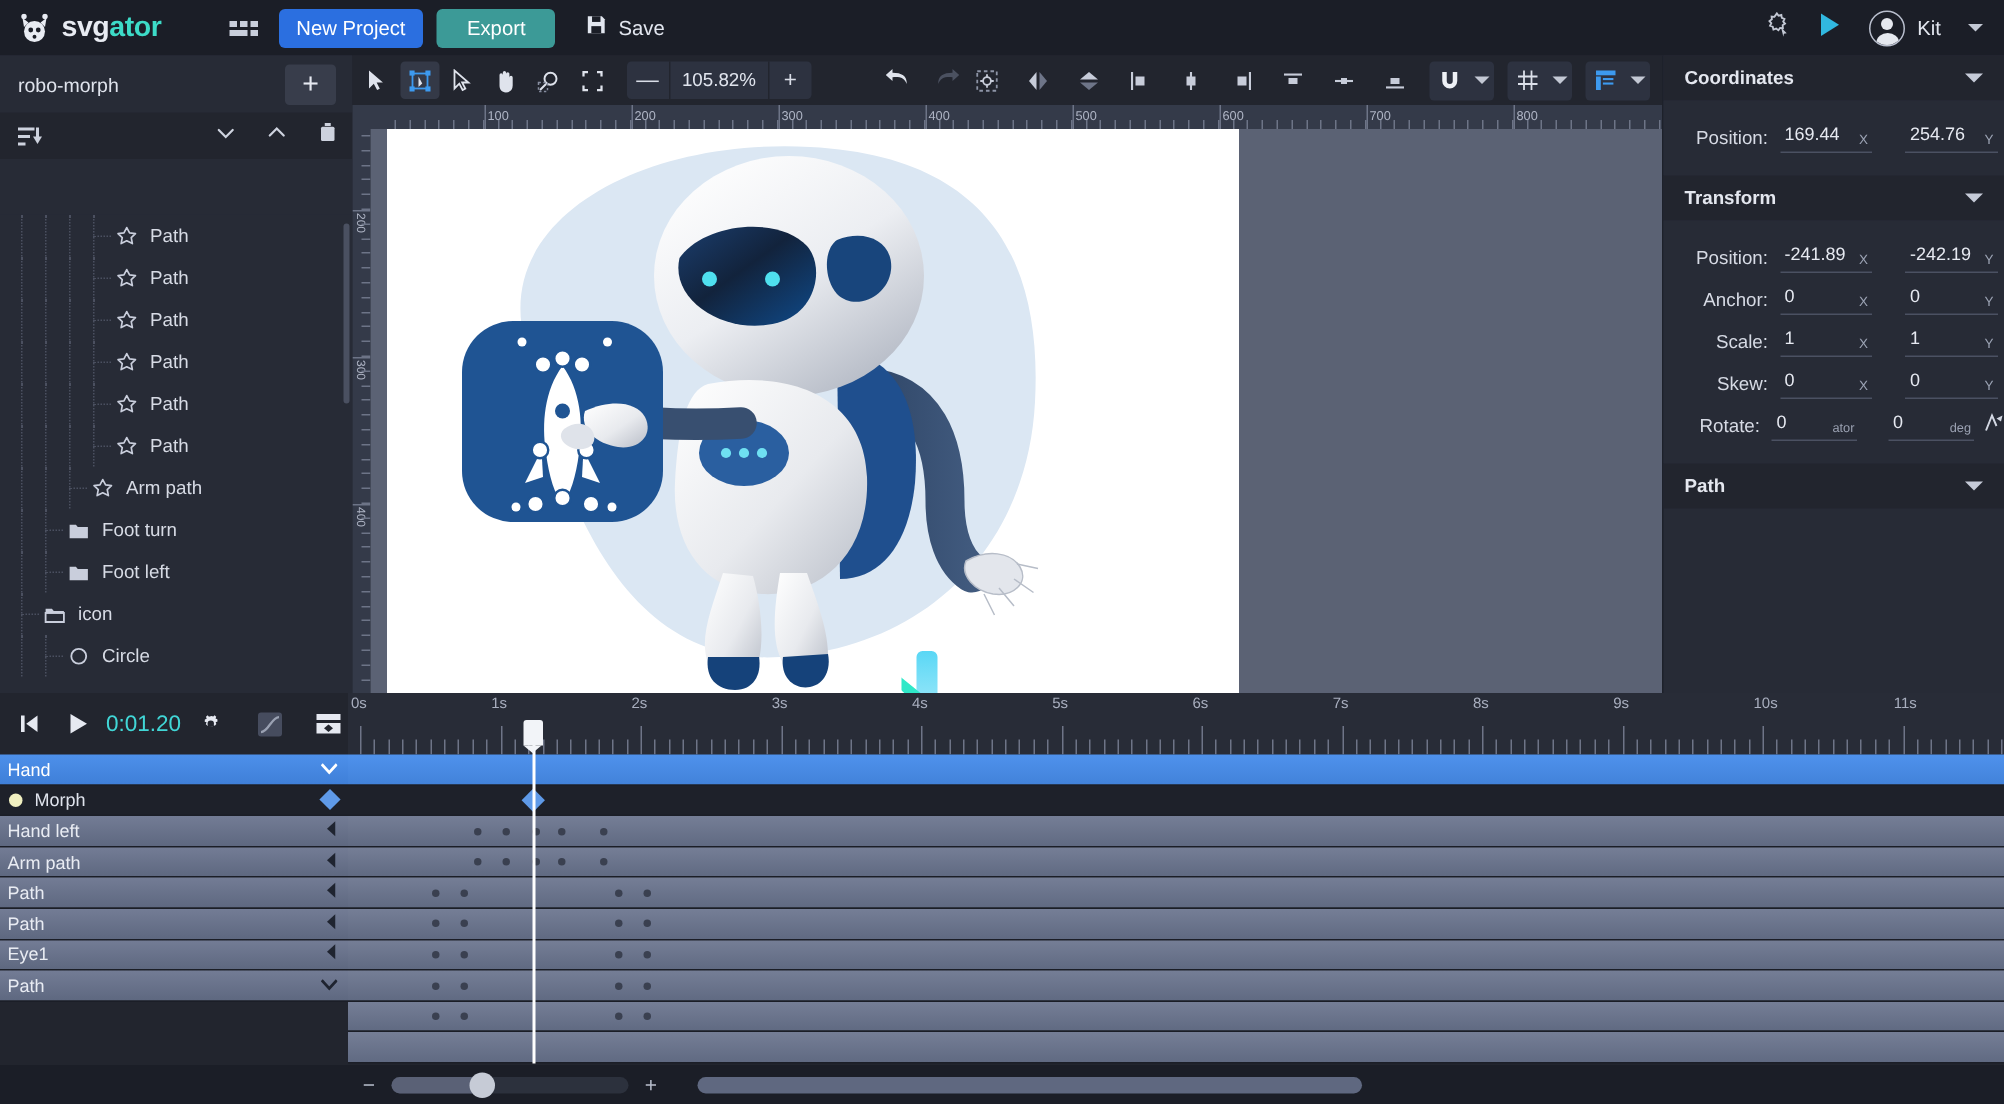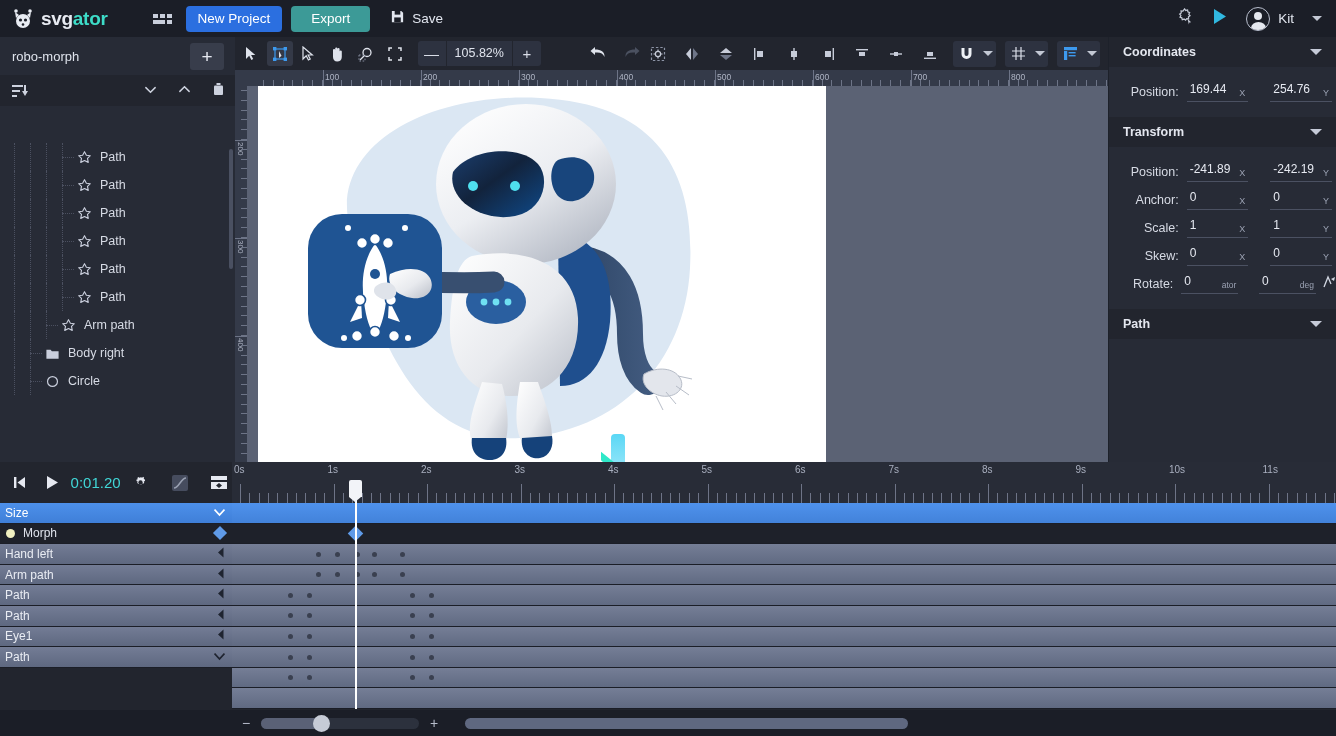--- a/index.html
+++ b/index.html
@@ -351,21 +351,43 @@
         </div>
         <div class="tree-row">
           <span class="guide" style="left: 14px;"></span>
           <span class="guide" style="left: 30px;"></span>
           <span class="dash" style="left: 30px; width: 12px;"></span>
           <span class="tree-icon" style="margin-left: 44px;">
             <svg width="15" height="15" viewBox="0 0 16 16">
               <path d="M1.5 4 h4.5 l1.3 1.6 H14.5 v8 H1.5 Z" fill="#c9cedc"></path>
             </svg>
           </span>
-          <span>Body right</span>
+          <span>Foot turn</span>
+        </div>
+        <div class="tree-row">
+          <span class="guide" style="left: 14px;"></span>
+          <span class="guide" style="left: 30px;"></span>
+          <span class="dash" style="left: 30px; width: 12px;"></span>
+          <span class="tree-icon" style="margin-left: 44px;">
+            <svg width="15" height="15" viewBox="0 0 16 16">
+              <path d="M1.5 4 h4.5 l1.3 1.6 H14.5 v8 H1.5 Z" fill="#c9cedc"></path>
+            </svg>
+          </span>
+          <span>Foot left</span>
+        </div>
+        <div class="tree-row">
+          <span class="guide" style="left: 14px;"></span>
+          <span class="dash" style="left: 14px; width: 12px;"></span>
+          <span class="tree-icon" style="margin-left: 28px;">
+            <svg width="15" height="15" viewBox="0 0 16 16">
+              <path d="M1.5 4 h4.5 l1.3 1.6 H14.5 v2 H1.5 Z" fill="#c9cedc"></path>
+              <path d="M1.5 7 H14.5 v6.5 H1.5 Z" fill="none" stroke="#c9cedc" stroke-width="1.3"></path>
+            </svg>
+          </span>
+          <span>icon</span>
         </div>
         <div class="tree-row">
           <span class="guide" style="left: 14px;"></span>
           <span class="guide" style="left: 30px;"></span>
           <span class="dash" style="left: 30px; width: 12px;"></span>
           <span class="tree-icon" style="margin-left: 44px;">
             <svg width="15" height="15" viewBox="0 0 16 16">
               <circle cx="8" cy="8" r="5.3" fill="none" stroke="#c9cedc" stroke-width="1.3"></circle>
             </svg>
           </span>
@@ -1040,21 +1062,21 @@
         <span class="tl-tick" style="left: 1046px; top: 31px; width: 1px; height: 10px;"></span>
         <span class="tl-tick" style="left: 1055px; top: 31px; width: 1px; height: 10px;"></span>
         <span class="tl-tick" style="left: 1065px; top: 31px; width: 1px; height: 10px;"></span>
         <span class="tl-tick" style="left: 1074px; top: 31px; width: 1px; height: 10px;"></span>
         <span class="tl-tick" style="left: 1083px; top: 31px; width: 1px; height: 10px;"></span>
         <span class="tl-tick" style="left: 1093px; top: 31px; width: 1px; height: 10px;"></span>
         <span class="tl-tick" style="left: 1102px; top: 31px; width: 1px; height: 10px;"></span>
       </div>
     <div class="tracks-names" id="trknames">
         <div class="trk sel">
-          <span class="nm" style="margin-left: 5px;">Size</span>
+          <span class="nm" style="margin-left: 5px;">Hand</span>
           <span class="arr"><svg width="11" height="9" viewBox="0 0 11 9">
               <path d="M0.5 1.5 L5.5 7 L10.5 1.5" fill="none" stroke="#ffffff" stroke-width="1.8"></path>
             </svg></span>
         </div>
         <div class="trk dark">
           <span class="bulb"></span>
           <span class="nm" style="margin-left: 8px;">Morph</span>
           <span class="kfdiamond"></span>
         </div>
         <div class="trk norm">

